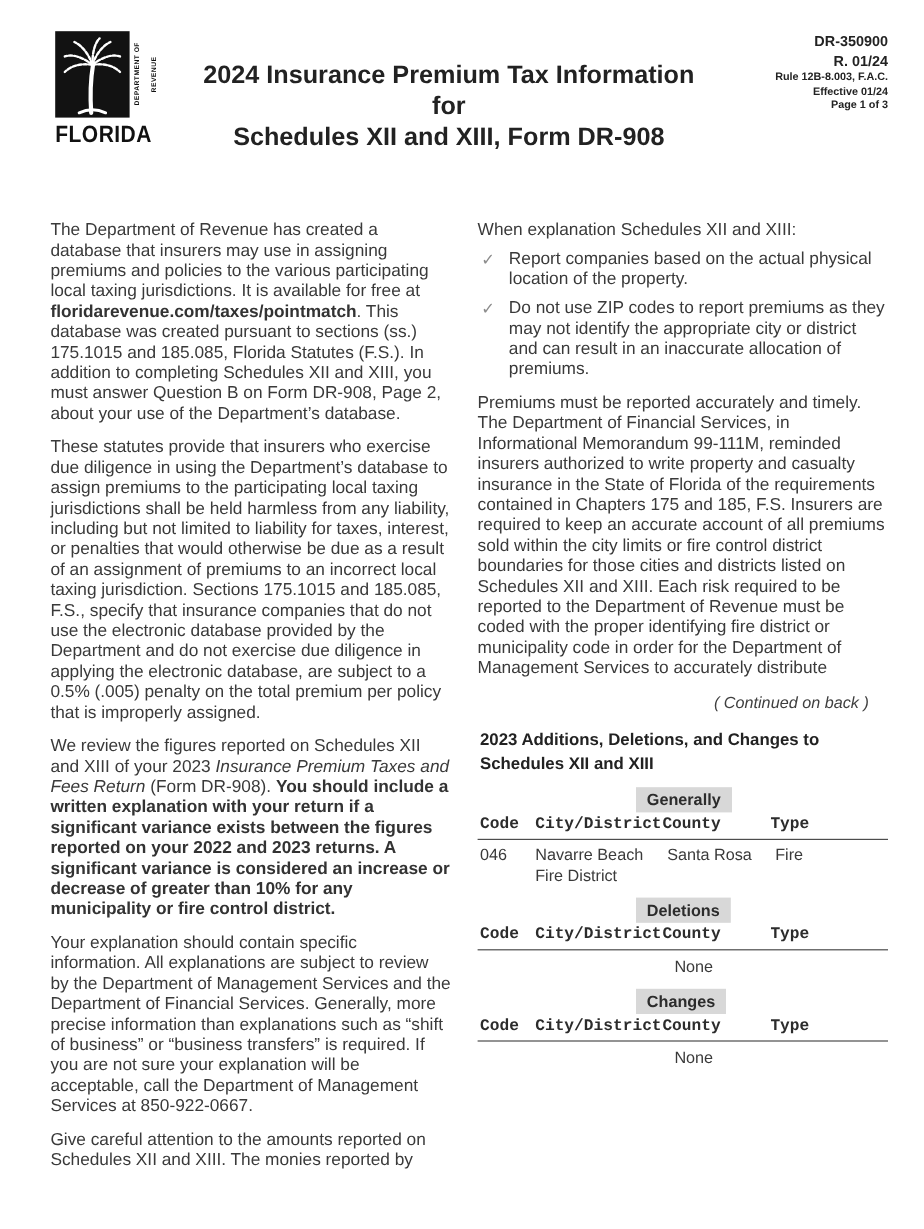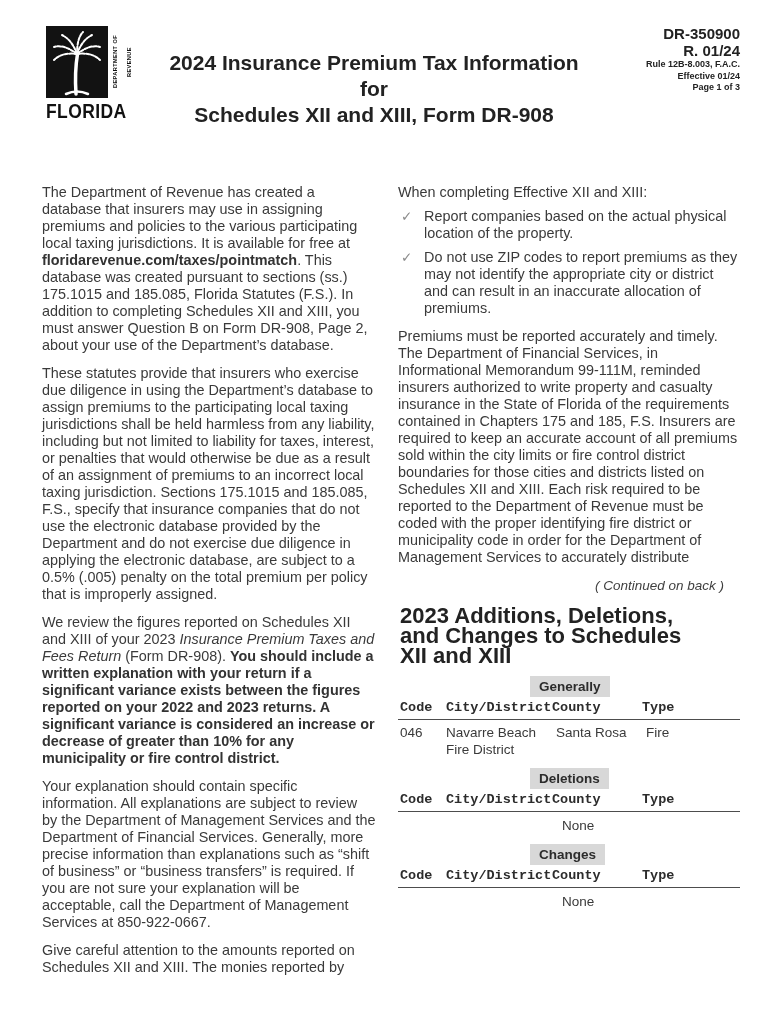--- a/index.html
+++ b/index.html
@@ -33,21 +33,21 @@
     transform-origin: left top; white-space: nowrap;
   }
   .title {
     flex: 1 1 auto; text-align: center; margin-top: 24px;
     font-size: 21px; line-height: 26px; font-weight: bold; color: #222;
   }
   .meta {
     flex: 0 0 122px; width: 122px; text-align: right;
     font-weight: bold; color: #222; margin-top: 0;
   }
-  .meta-lg { font-size: 15px; line-height: 16.5px; }
+  .meta-lg { font-size: 12px; line-height: 16.5px; }
   .meta-sm { font-size: 9px; line-height: 11.5px; }
 
   
   .columns { display: flex; gap: 22px; padding-left: 42px; padding-right: 30px; margin-top: 56px; }
   .col { font-size: 14.4px; line-height: 17px; }
   .col-left  { width: 334px; flex: 0 0 334px; }
   .col-right { width: 342px; flex: 0 0 342px; }
   .col p { margin: 0 0 11px; }
   .col b { color: #333; }
   .intro { margin-bottom: 7px !important; }
@@ -56,21 +56,21 @@
   .check-row.last { margin-bottom: 11px; }
   .check-mark { flex: 0 0 26px; width: 26px; color: #8c8c8c; font-size: 13.5px; padding-left: 3px; }
   .check-text { flex: 1 1 auto; }
 
   .continued {
     font-size: 13.5px; font-style: italic; text-align: right;
     padding-right: 16px; margin-top: 4px; color: #3f3f3f;
   }
 
   .section-heading {
-    font-size: 22px; line-height: 20px; font-weight: bold; color: #222;
+    font-size: 14px; line-height: 20px; font-weight: bold; color: #222;
     width: 296px; margin: 12px 0 10px 2px;
   }
 
   
   .tbl { font-size: 13.5px; }
   .tbl-label-row { padding-left: 132px; margin-bottom: 2px; }
   .tbl-label {
     display: inline-block; background: var(--highlight);
     font-weight: bold; color: #2c2c2c; padding: 2px 9px 2px 9px;
   }
@@ -145,21 +145,21 @@
 
       <p><span>We review the figures reported on Schedules XII and XIII of your 2023 </span><i>Insurance Premium Taxes and Fees Return</i><span> (Form DR-908). </span><b>You should include a written explanation with your return if a significant variance exists between the figures reported on your 2022 and 2023 returns. A significant variance is considered an increase or decrease of greater than 10% for any municipality or fire control district.</b></p>
 
       <p>Your explanation should contain specific information. All explanations are subject to review by the Department of Management Services and the Department of Financial Services. Generally, more precise information than explanations such as “shift of business” or “business transfers” is required. If you are not sure your explanation will be acceptable, call the Department of Management Services at 850-922-0667.</p>
 
       <p>Give careful attention to the amounts reported on Schedules XII and XIII. The monies reported by</p>
     </div>
 
     <div class="col col-right">
 
-      <p class="intro">When completing Effective XII and XIII:</p>
+      <p class="intro">When explanation Schedules XII and XIII:</p>
 
       <div class="check-row">
         <span class="check-mark">✓</span>
         <span class="check-text">Report companies based on the actual physical location of the property.</span>
       </div>
       <div class="check-row last">
         <span class="check-mark">✓</span>
         <span class="check-text">Do not use ZIP codes to report premiums as they may not identify the appropriate city or district and can result in an inaccurate allocation of premiums.</span>
       </div>
 

